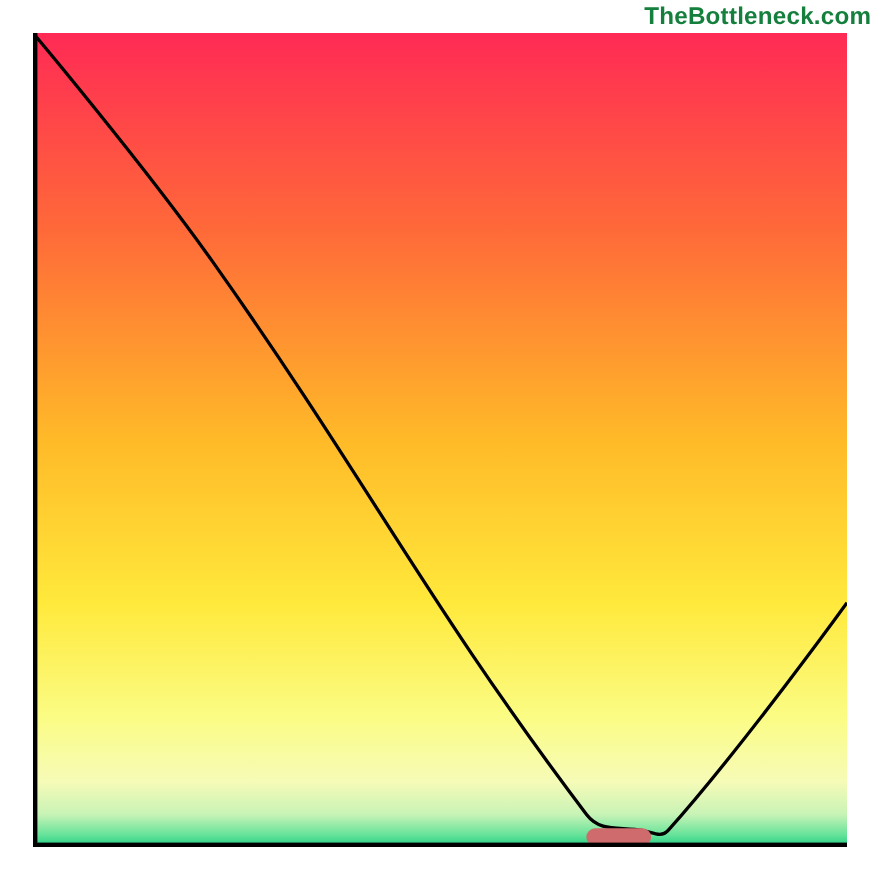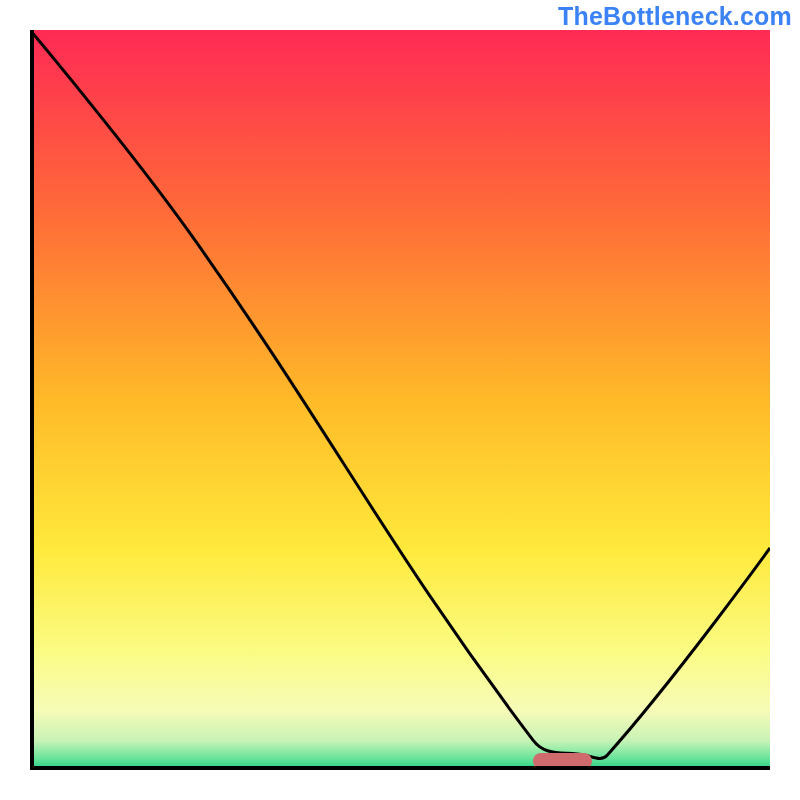--- a/index.html
+++ b/index.html
@@ -12,23 +12,23 @@
   }
   .stage {
     position: relative;
     width: 800px;
     height: 800px;
   }
   .attrib {
     position: absolute;
     top: 2px;
     right: 8px;
-    font-size: 25px;
+    font-size: 22px;
     font-weight: 600;
-    color: #3b82f6;
+    color: #15803d;
     letter-spacing: 0.2px;
   }
   .plot {
     position: absolute;
     left: 30px;
     top: 30px;
     width: 740px;
     height: 740px;
     box-sizing: border-box;
     overflow: hidden;

